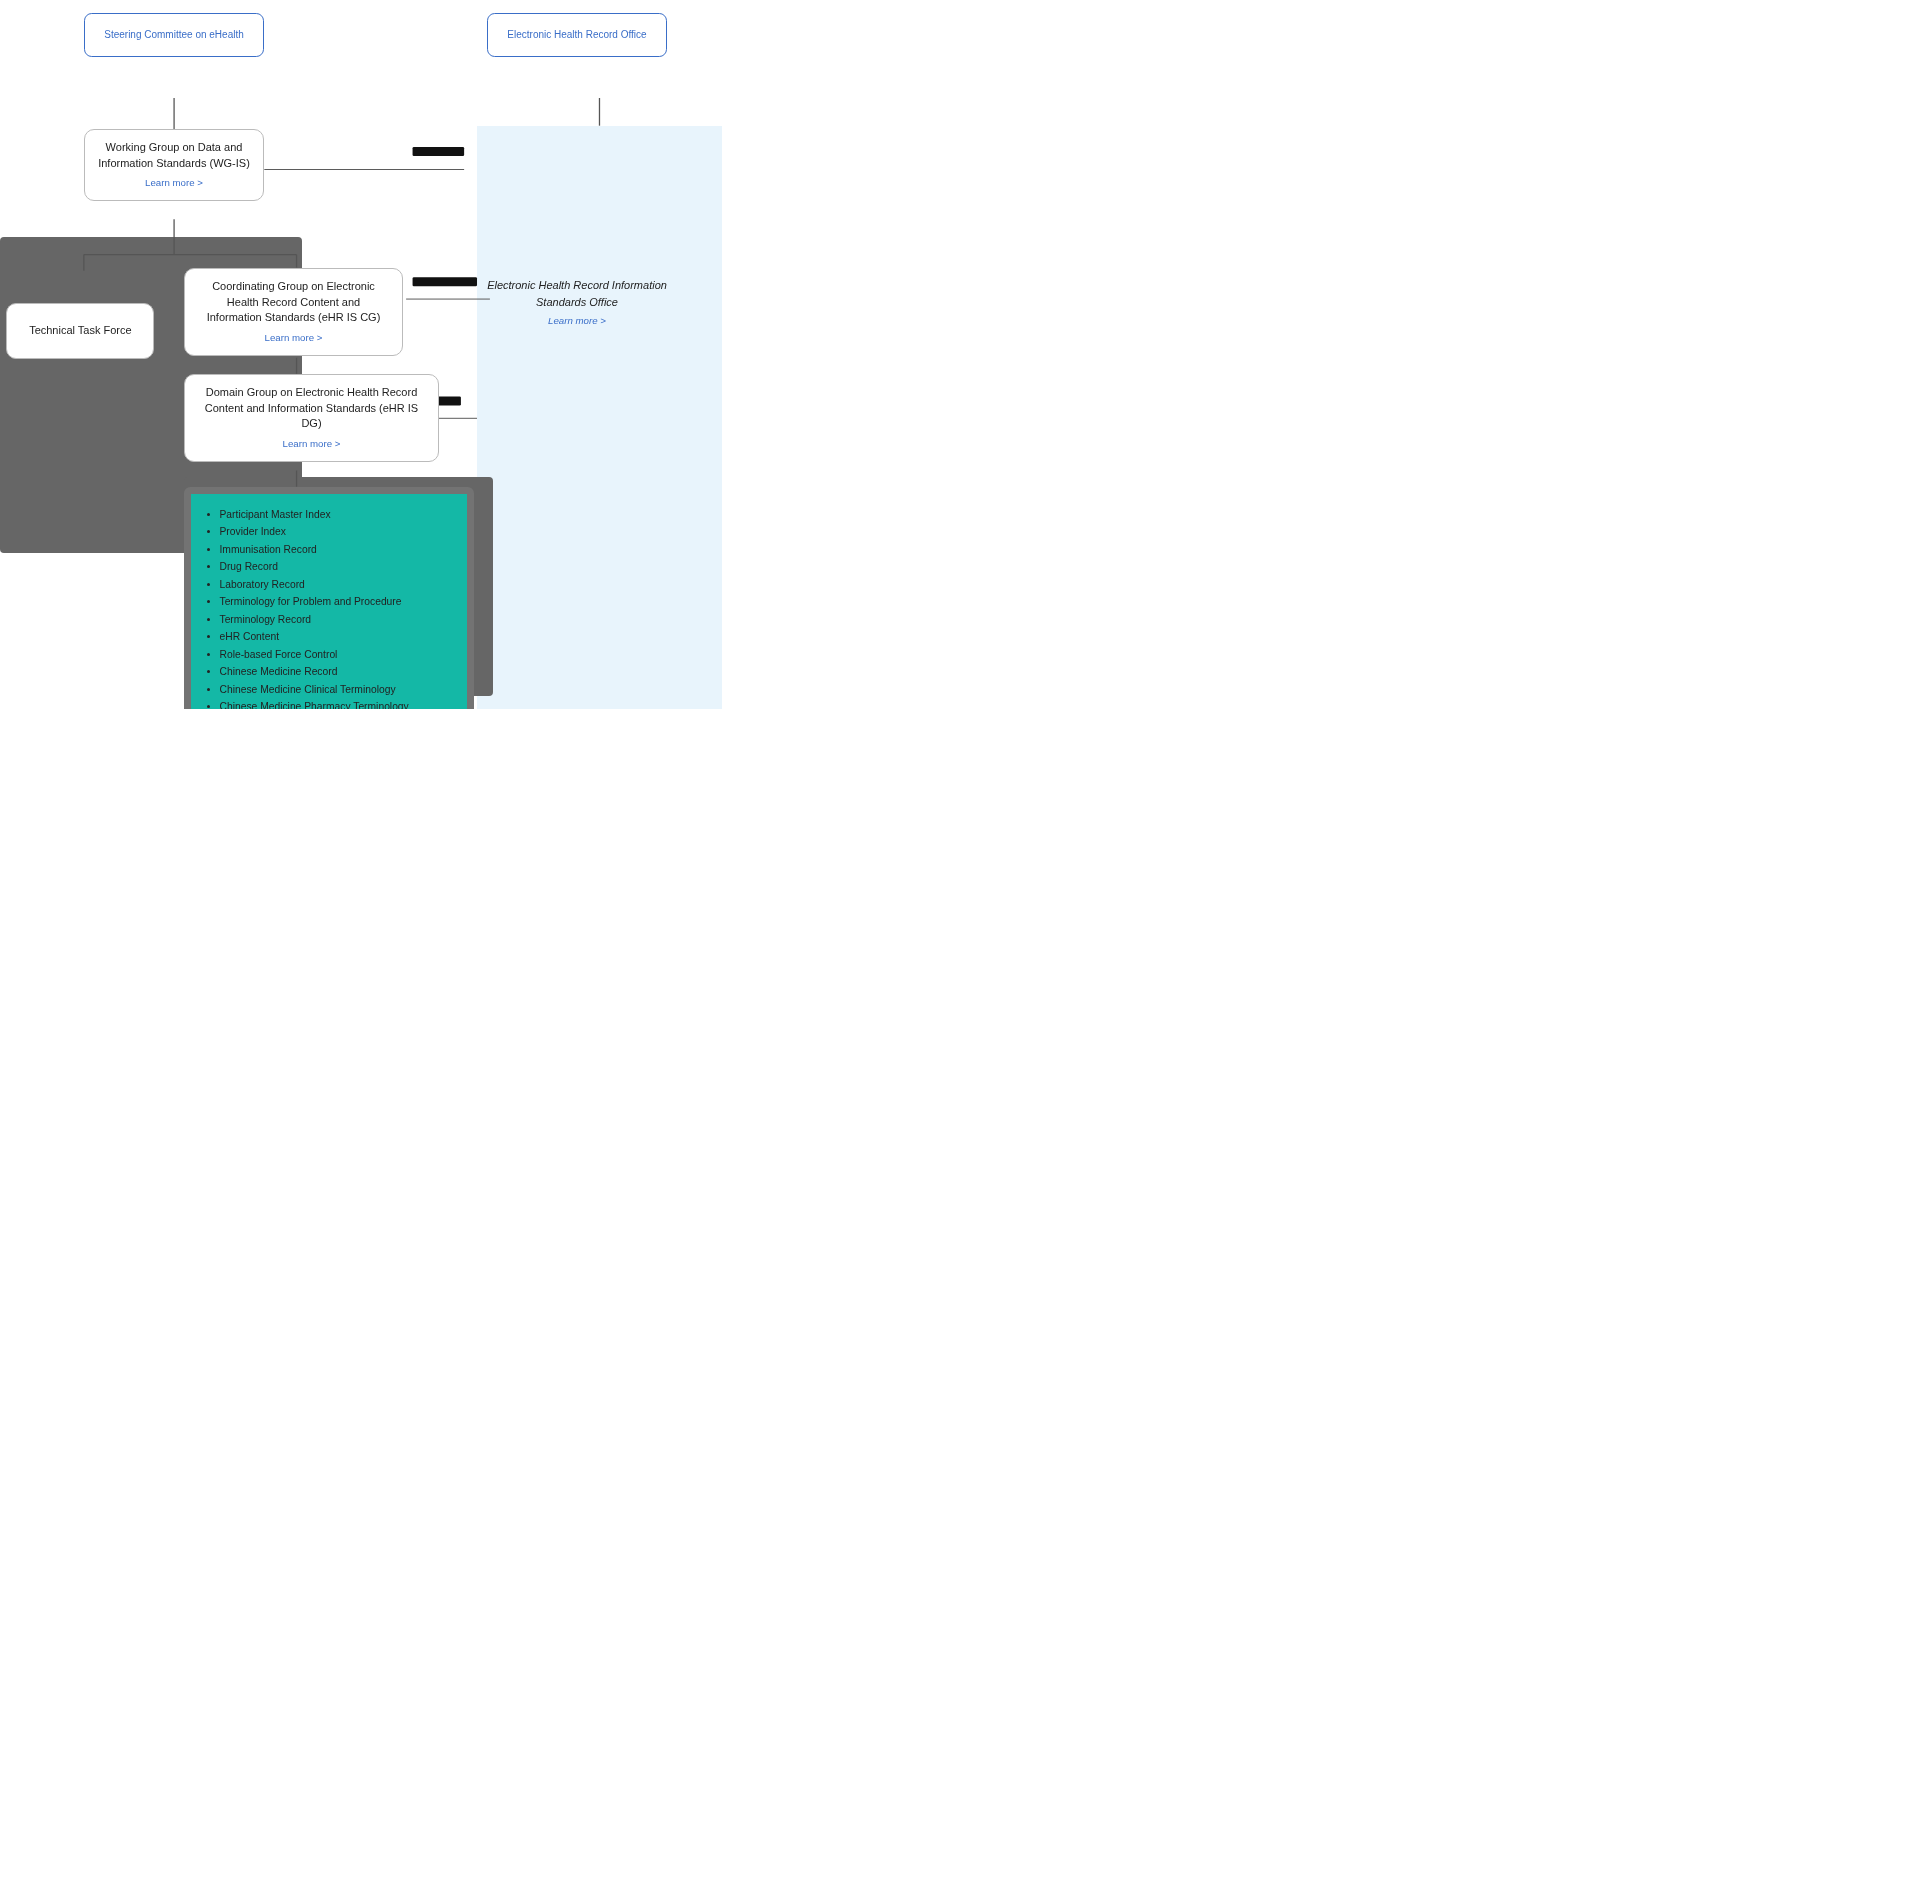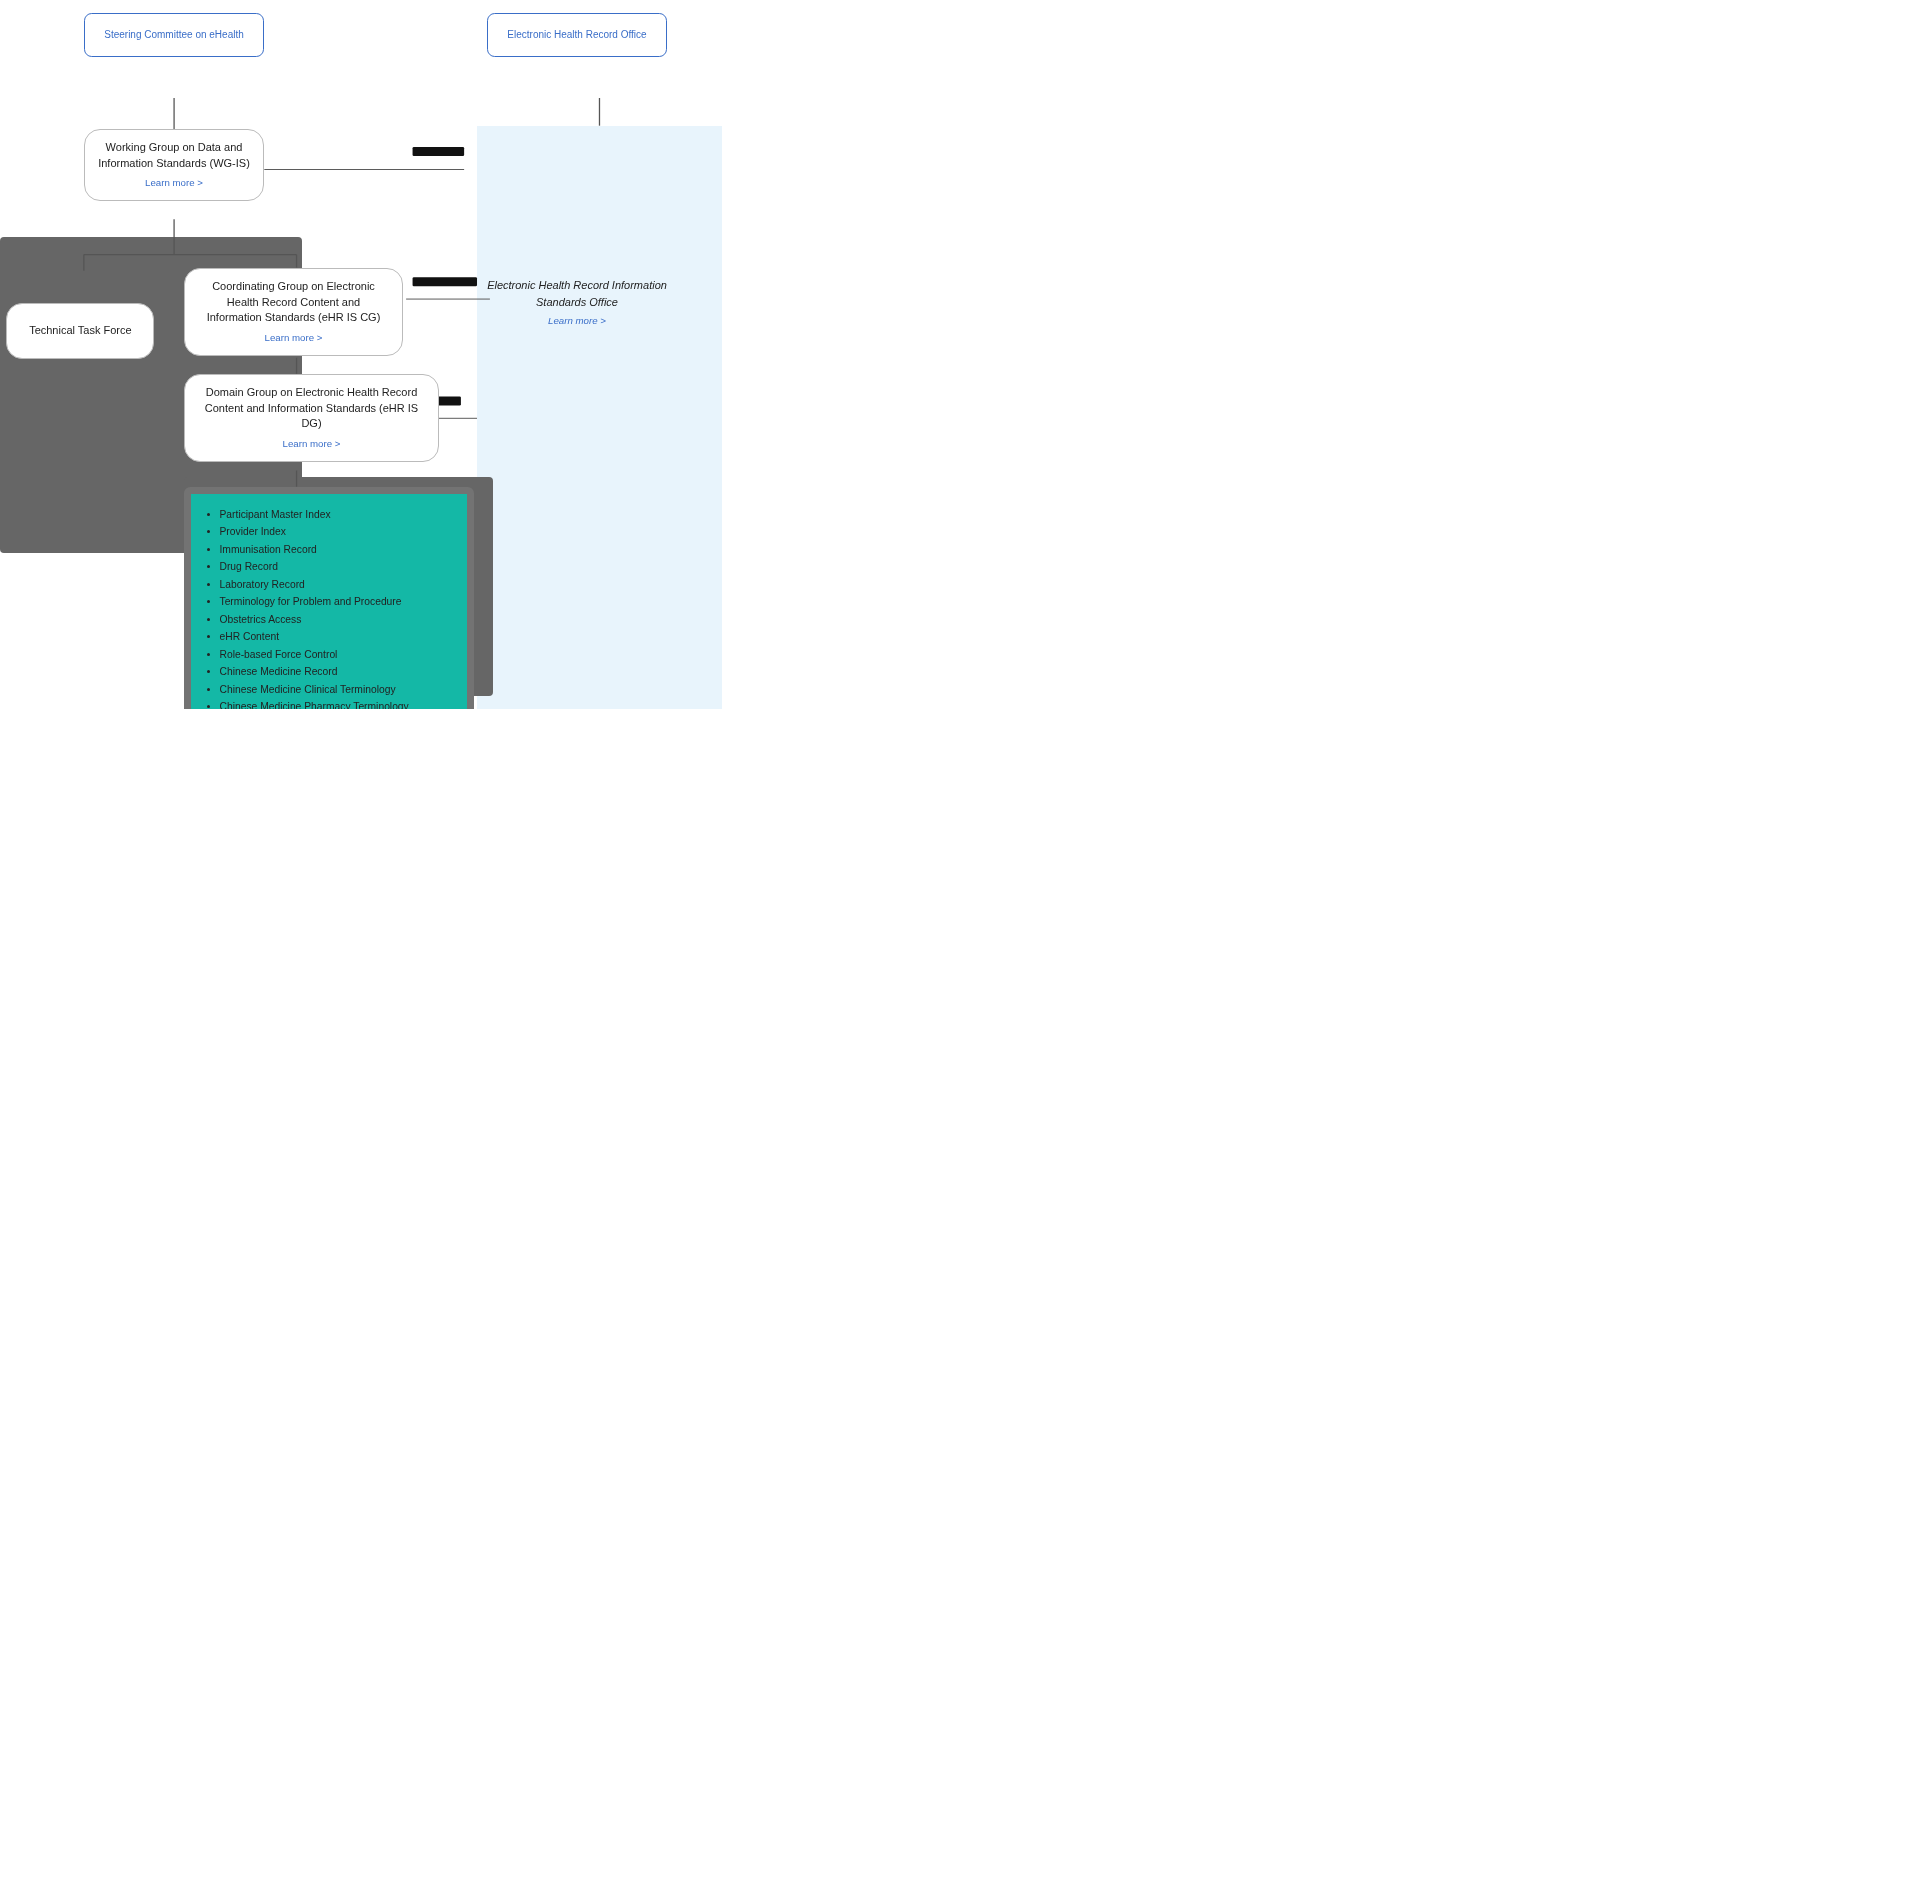--- a/index.html
+++ b/index.html
@@ -21,21 +21,21 @@
       background: #fff;
       color: #3a6ec8;
       font-size: 10px;
       font-weight: 500;
       line-height: 1.4;
     }
 
     
     .box-grey {
       border: 1px solid #bbb;
-      border-radius: 16px;
+      border-radius: 10px;
       text-align: center;
       padding: 10.3px 13px;
       background: #fff;
       color: #222;
       font-size: 11px;
       font-weight: 400;
       line-height: 1.4;
     }
 
     .learn-more {
@@ -164,21 +164,21 @@
 
   <div class="node box-list" style="left:184px; top:487px; width:290px;">
     <ul>
 
     <li>Participant Master Index</li>
         <li>Provider Index</li>
         <li>Immunisation Record</li>
         <li>Drug Record</li>
         <li>Laboratory Record</li>
         <li>Terminology for Problem and Procedure</li>
-        <li>Obstetrics Access</li>
+        <li>Terminology Record</li>
         <li>eHR Content</li>
         <li>Role-based Force Control</li>
         <li>Chinese Medicine Record</li>
         <li>Chinese Medicine Clinical Terminology</li>
         <li>Chinese Medicine Pharmacy Terminology</li>
       </ul>
   </div>
 
 </div>
 

